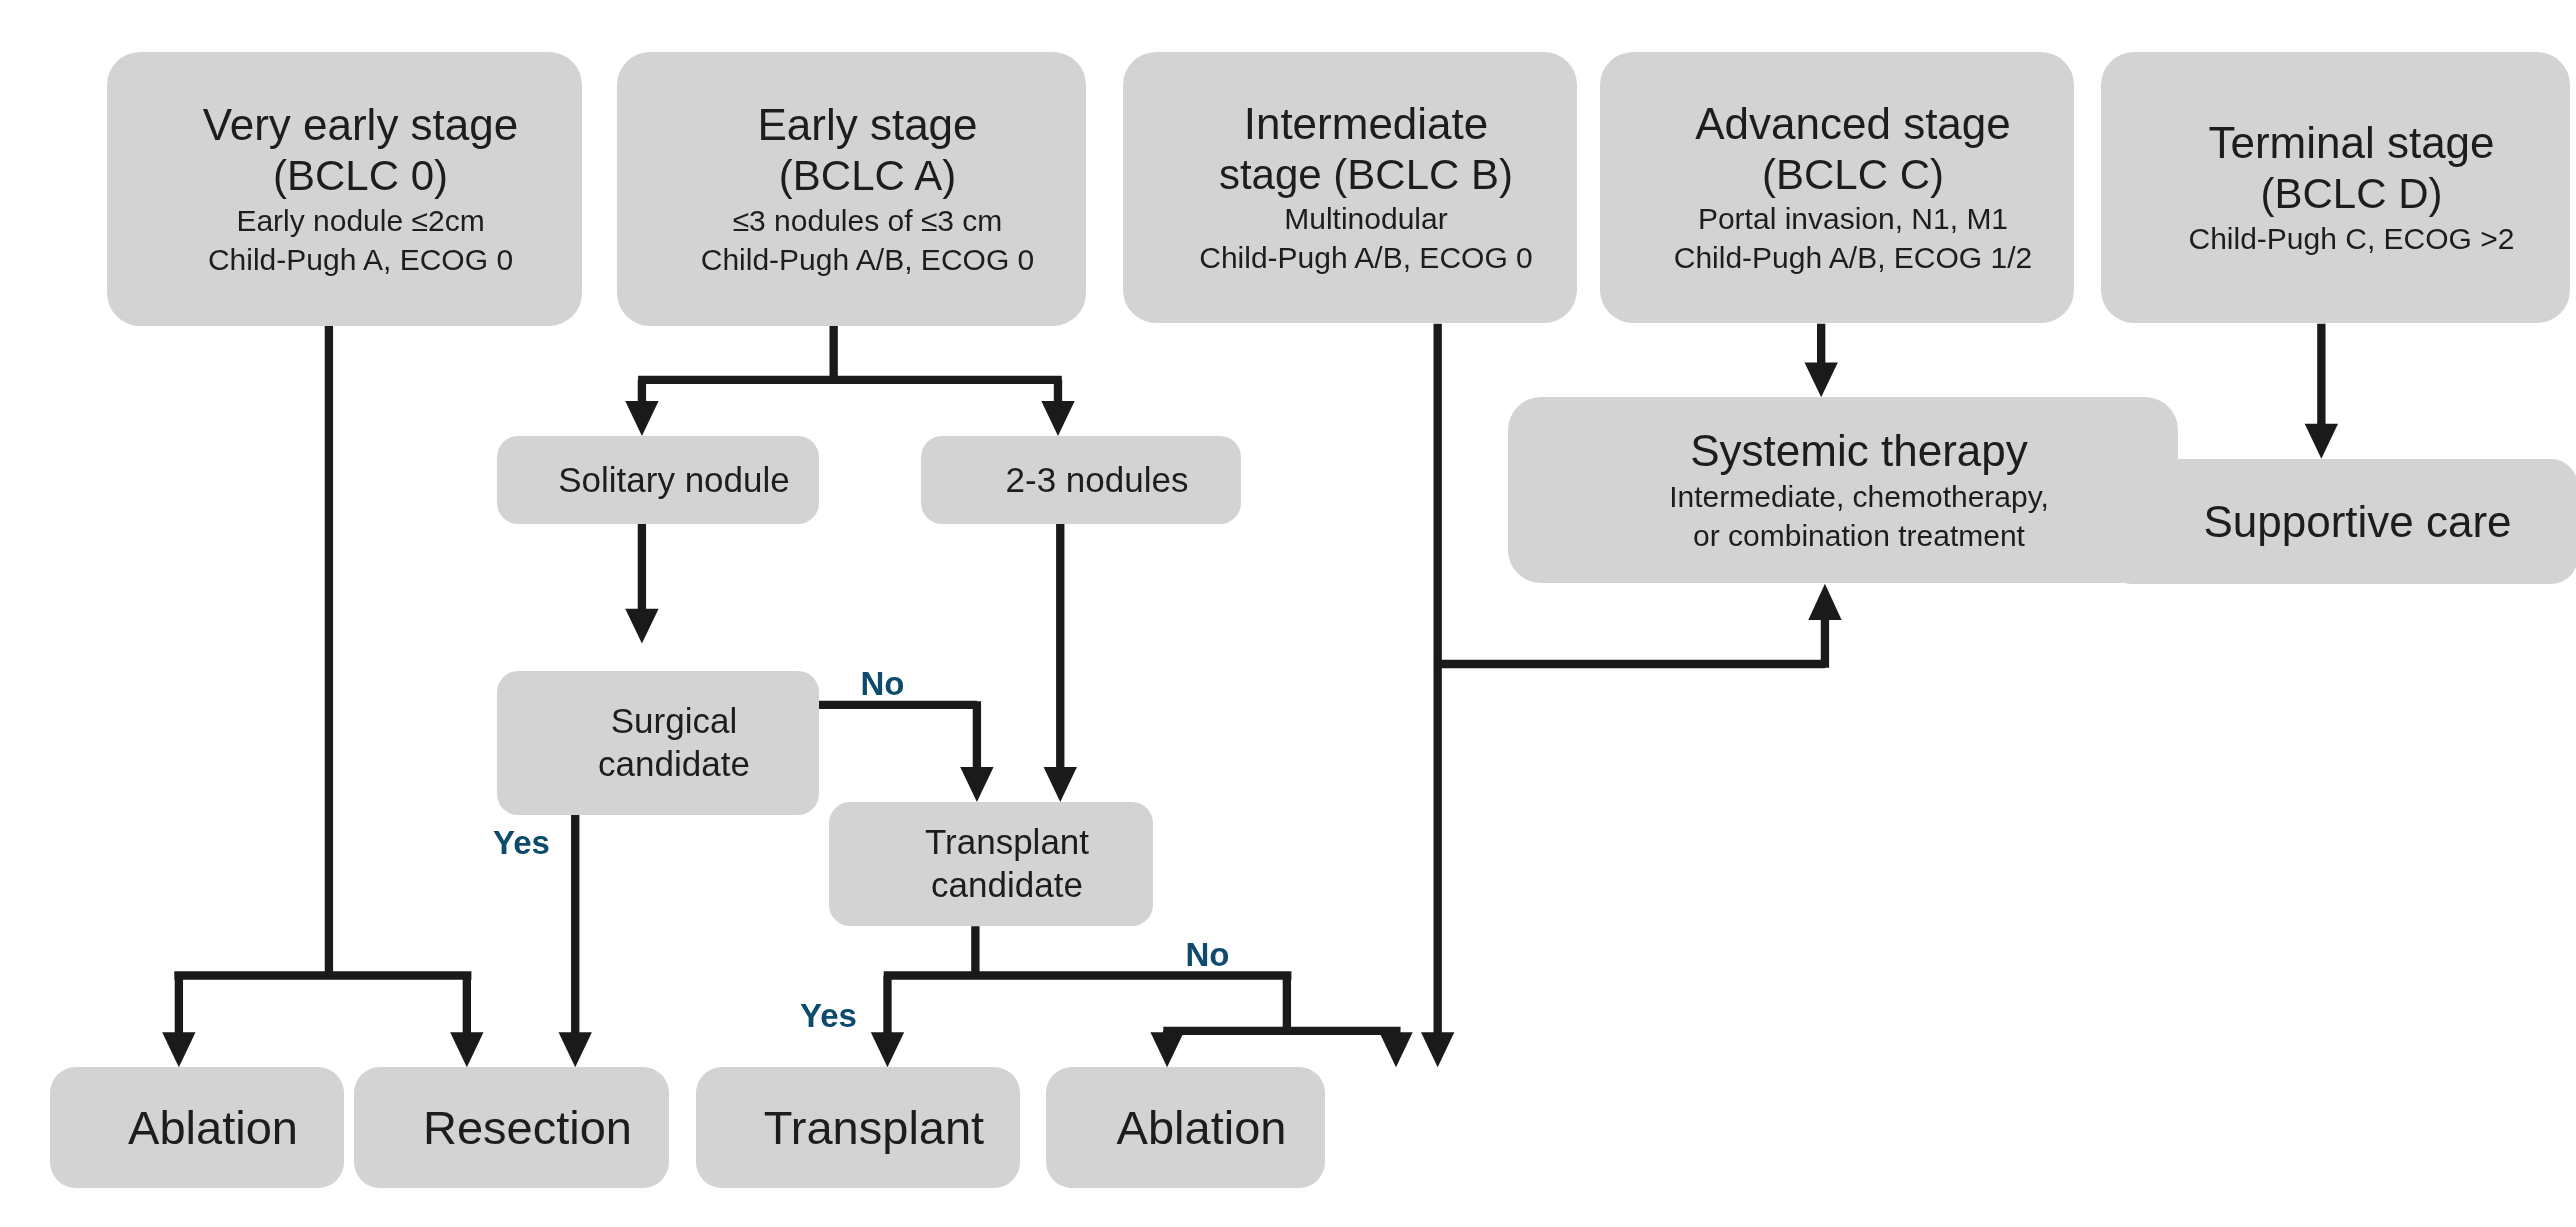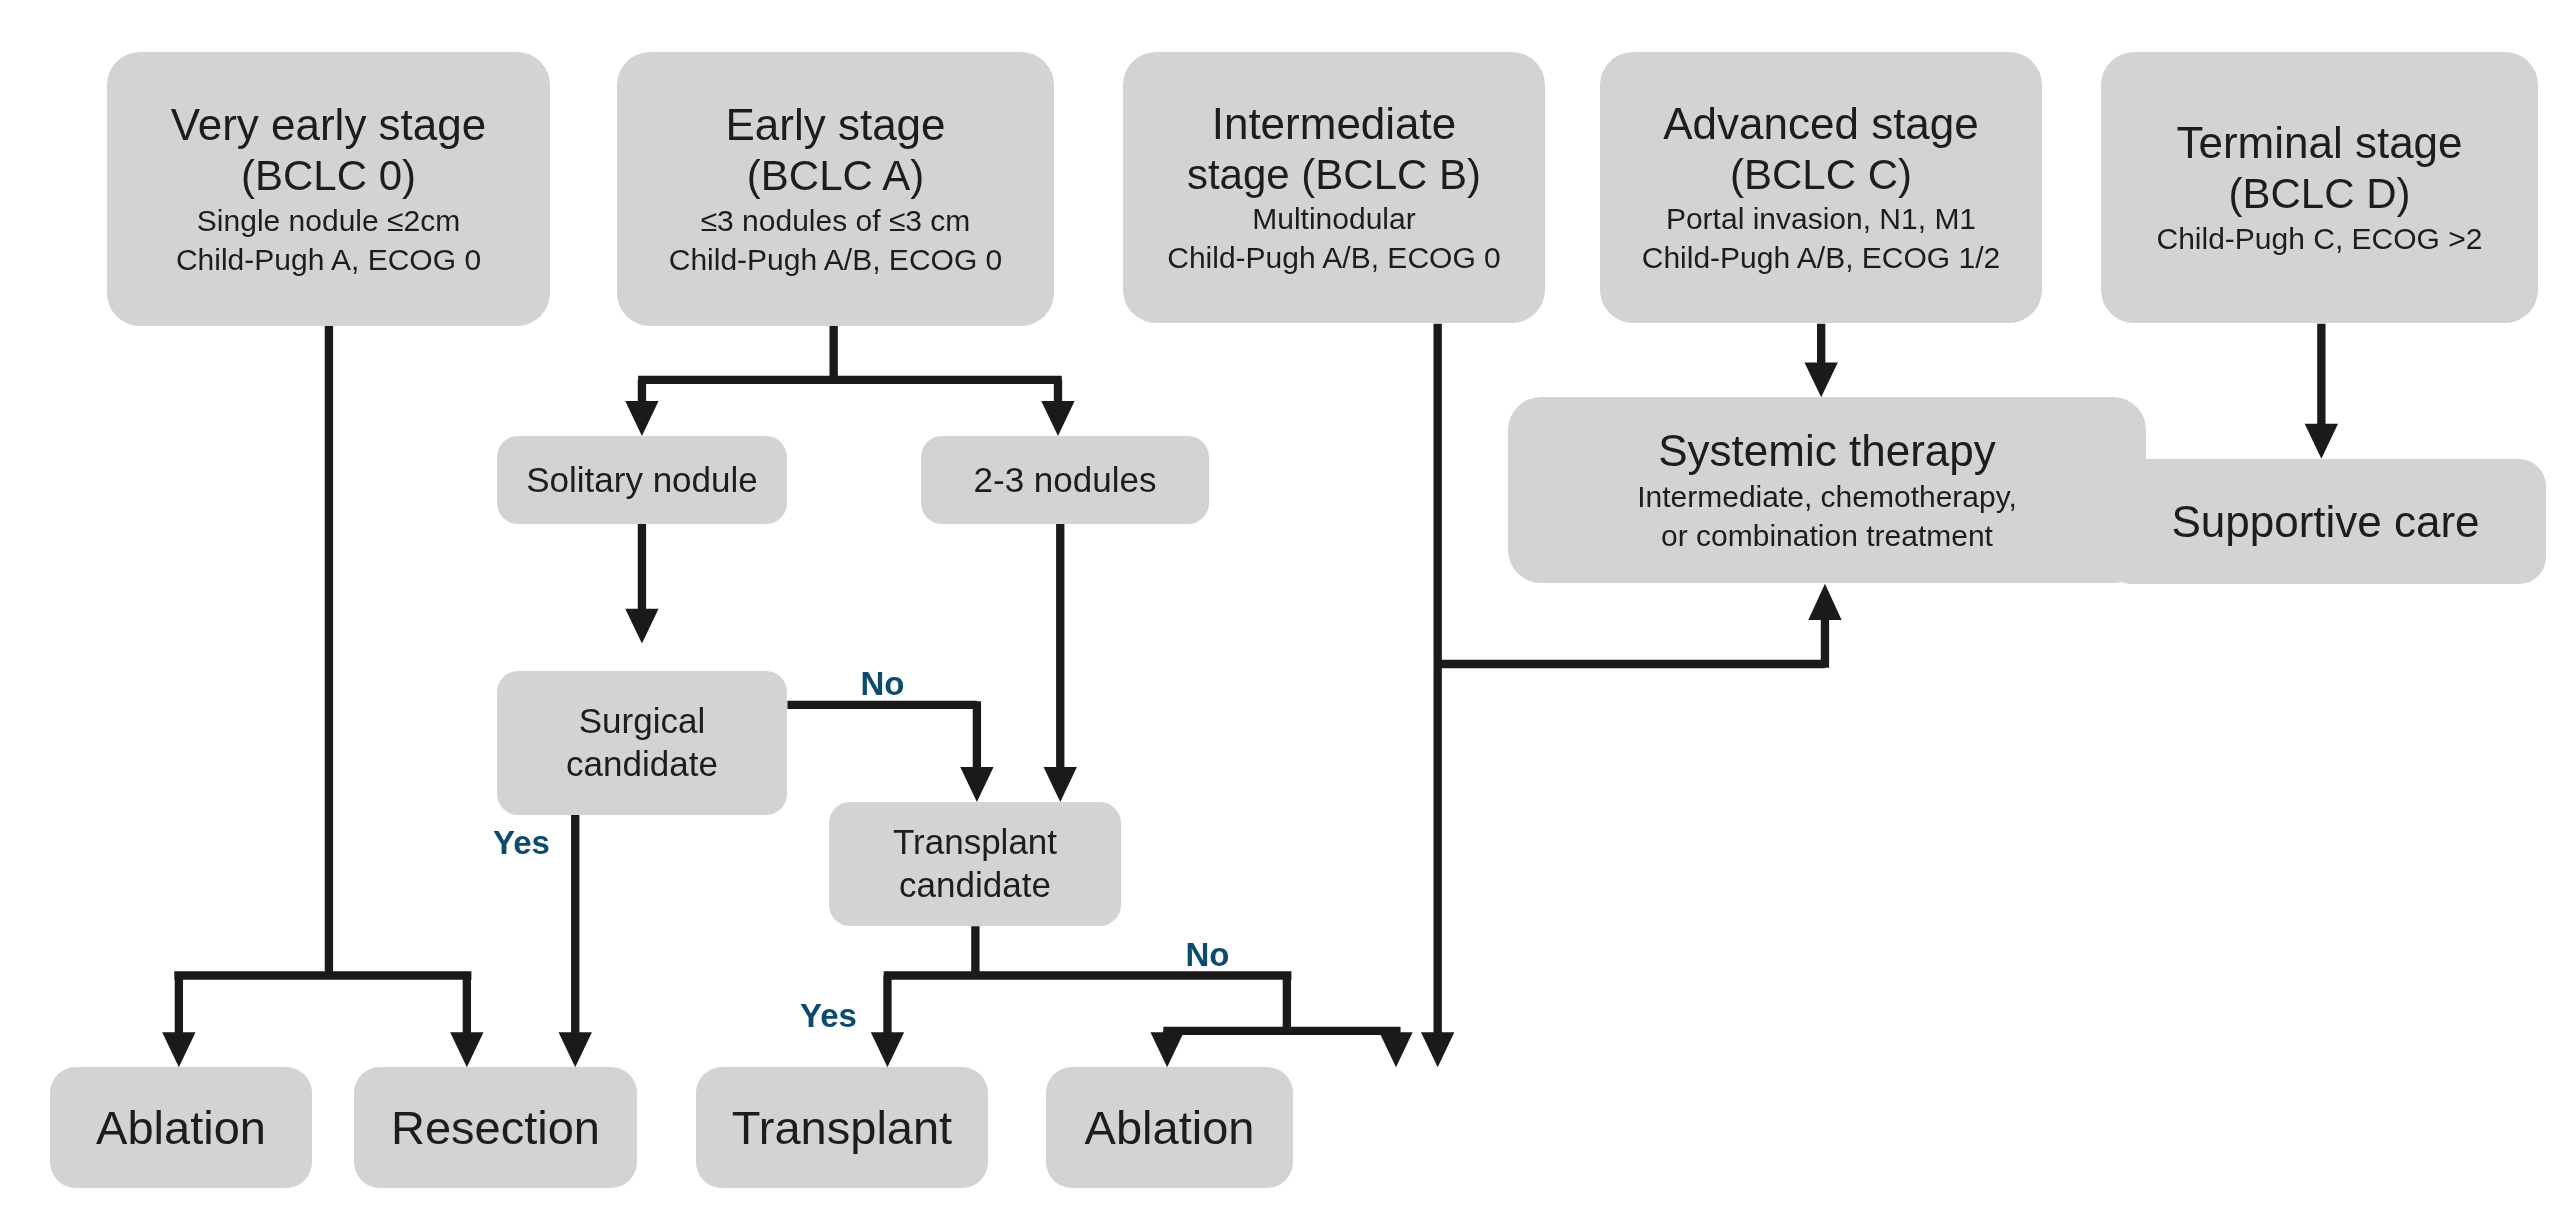--- a/index.html
+++ b/index.html
@@ -10,21 +10,21 @@
     font-family:"Liberation Sans", sans-serif;
     overflow:hidden;
   }
   .wires{position:absolute;left:0;top:0;z-index:1;}
   .wires path{stroke:#1a1a1a;stroke-width:11;fill:none;}
   .wires polygon{fill:#1a1a1a;stroke:none;}
   .node{
     position:absolute;z-index:2;
     background:#d4d3d3;
     display:flex;flex-direction:column;align-items:center;justify-content:center;
-    text-align:center;color:#1d1d1d;
+    text-align:center;color:#1d1d1d;padding-left:32px;
   }
   .big{border-radius:33px;}
   .small{border-radius:21px;}
   .t1{font-size:44px;line-height:1.18;}
   .t2{font-size:42px;line-height:1.18;}
   .s1{font-size:30px;line-height:1.3;}
   .mid{font-size:35px;line-height:1.22;}
   .bottom{font-size:47px;line-height:1.1;}
   .edge-label{
     position:absolute;z-index:3;
@@ -73,21 +73,21 @@
     <path d="M2403,427 L2403,482"></path>
     <polygon points="2381,478 2425,478 2403,524"></polygon>
 
     <path d="M3063,427 L3063,563"></path>
     <polygon points="3041,559 3085,559 3063,605"></polygon>
   </svg>
 
   <div class="node big" style="left:107px;top:52px;width:443px;height:274px">
     <div class="t1">Very early stage</div>
     <div class="t2">(BCLC 0)</div>
-    <div class="s1">Single nodule ≤2cm</div>
+    <div class="s1">Early nodule ≤2cm</div>
     <div class="s1">Child-Pugh A, ECOG 0</div>
   </div>
 
   <div class="node big" style="left:617px;top:52px;width:437px;height:274px">
     <div class="t1">Early stage</div>
     <div class="t2">(BCLC A)</div>
     <div class="s1">≤3 nodules of ≤3 cm</div>
     <div class="s1">Child-Pugh A/B, ECOG 0</div>
   </div>
 

